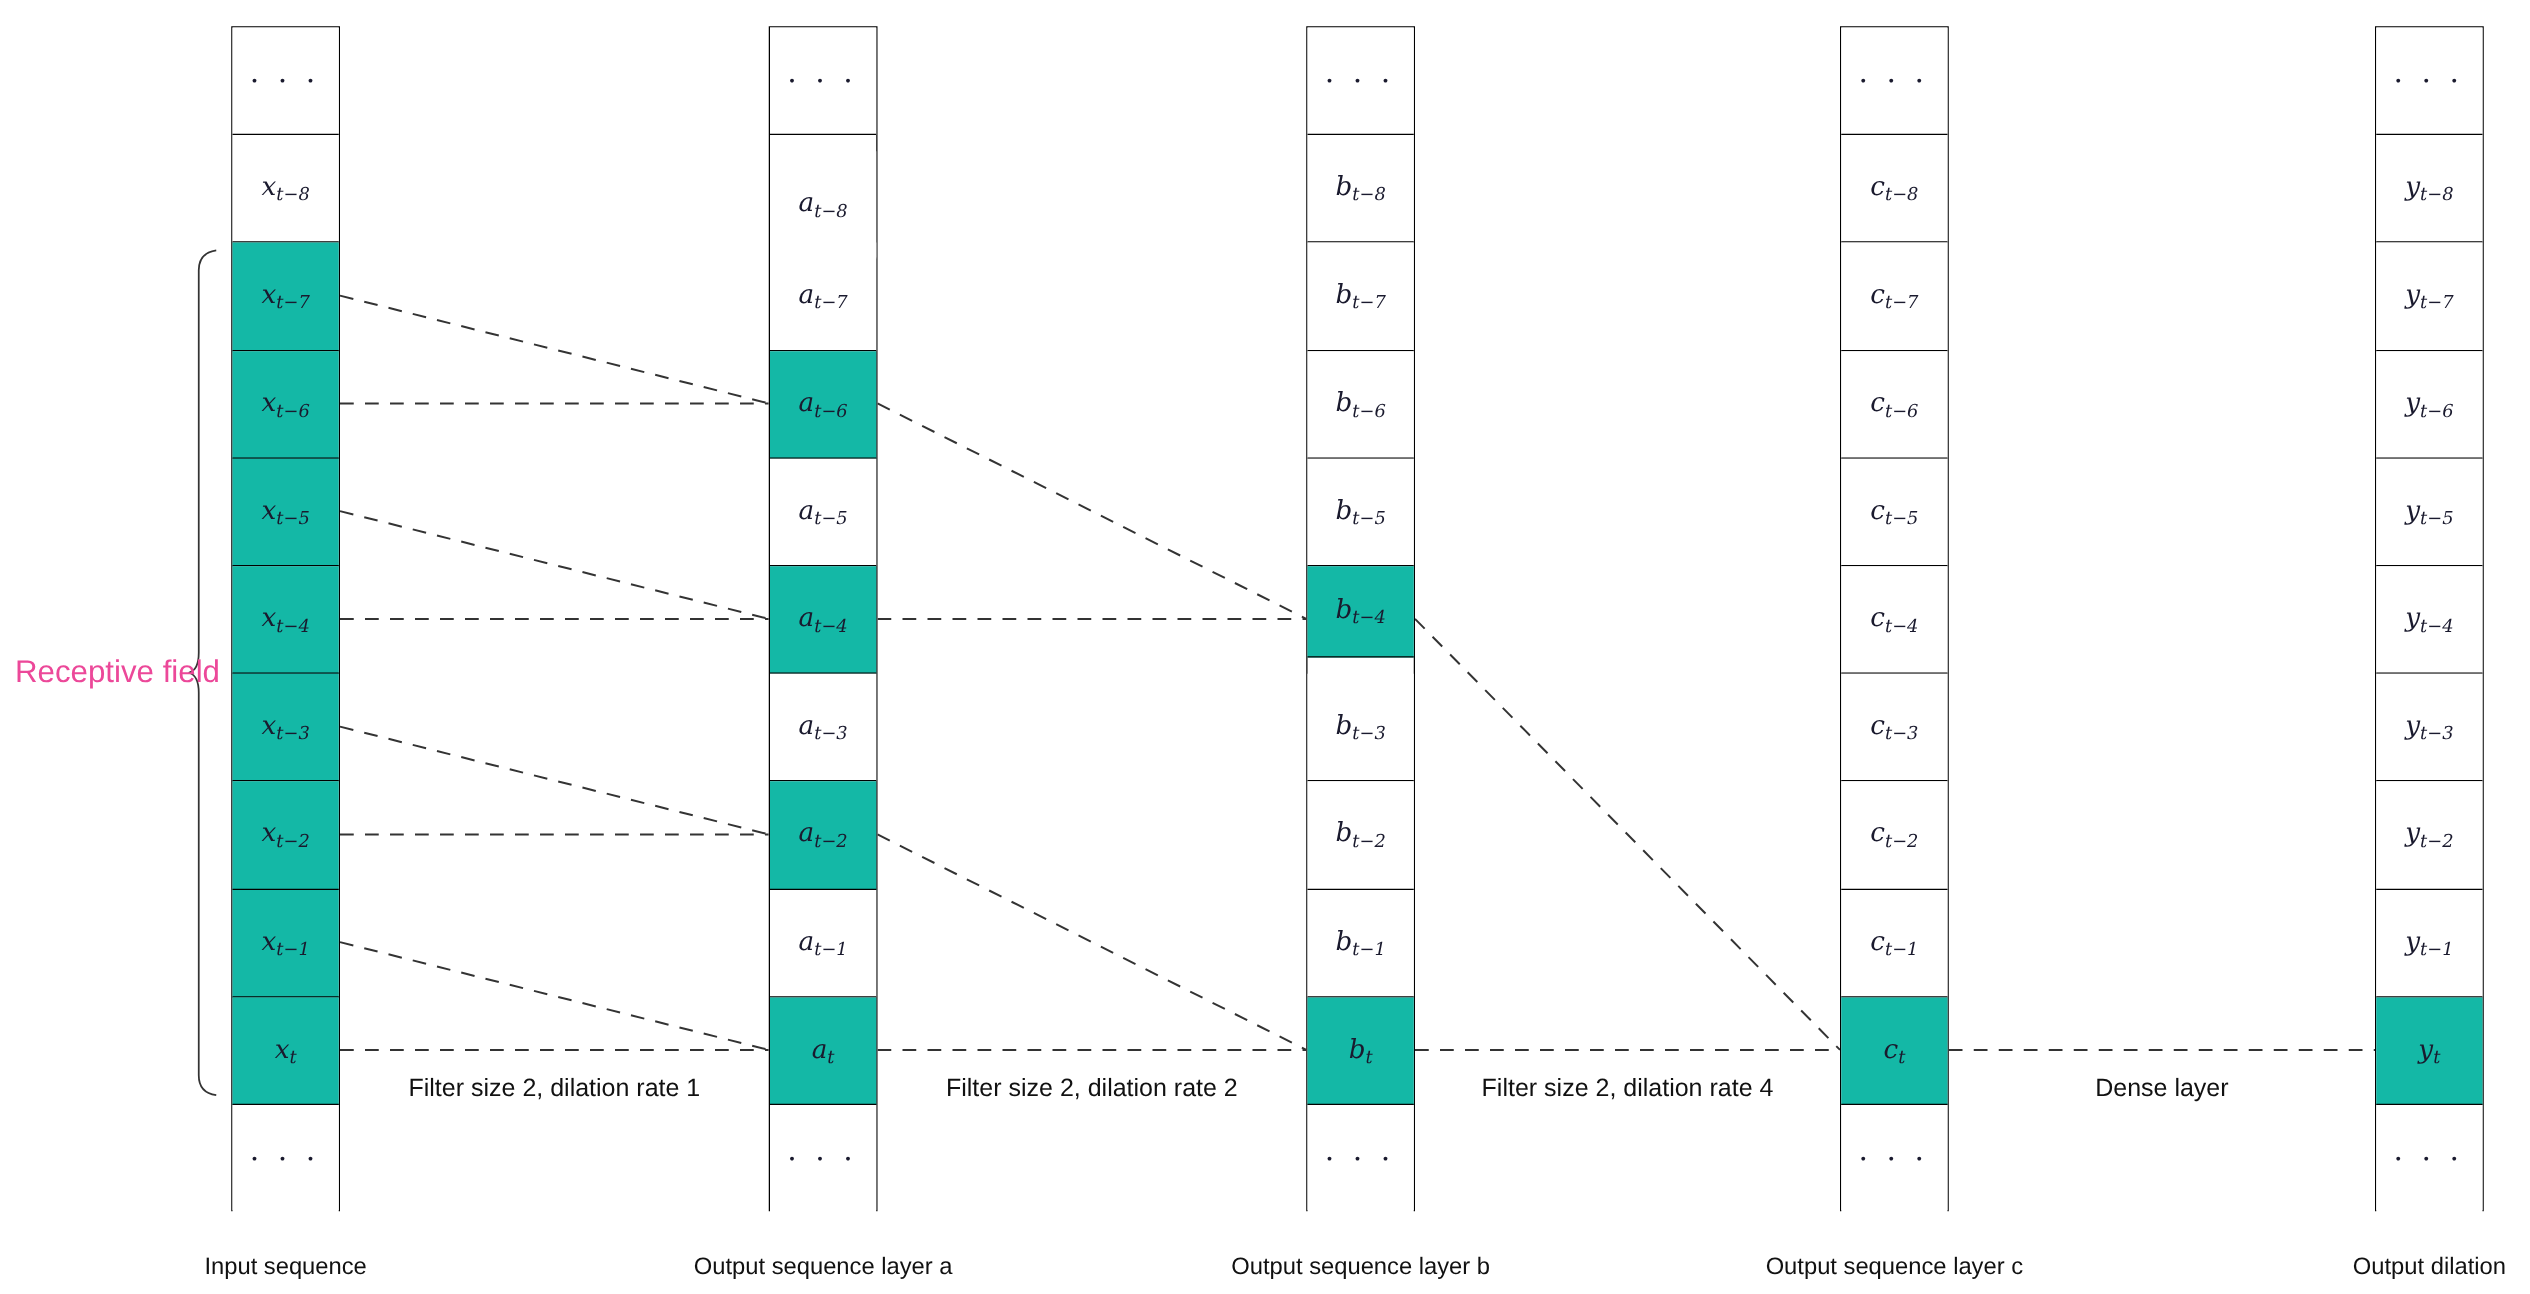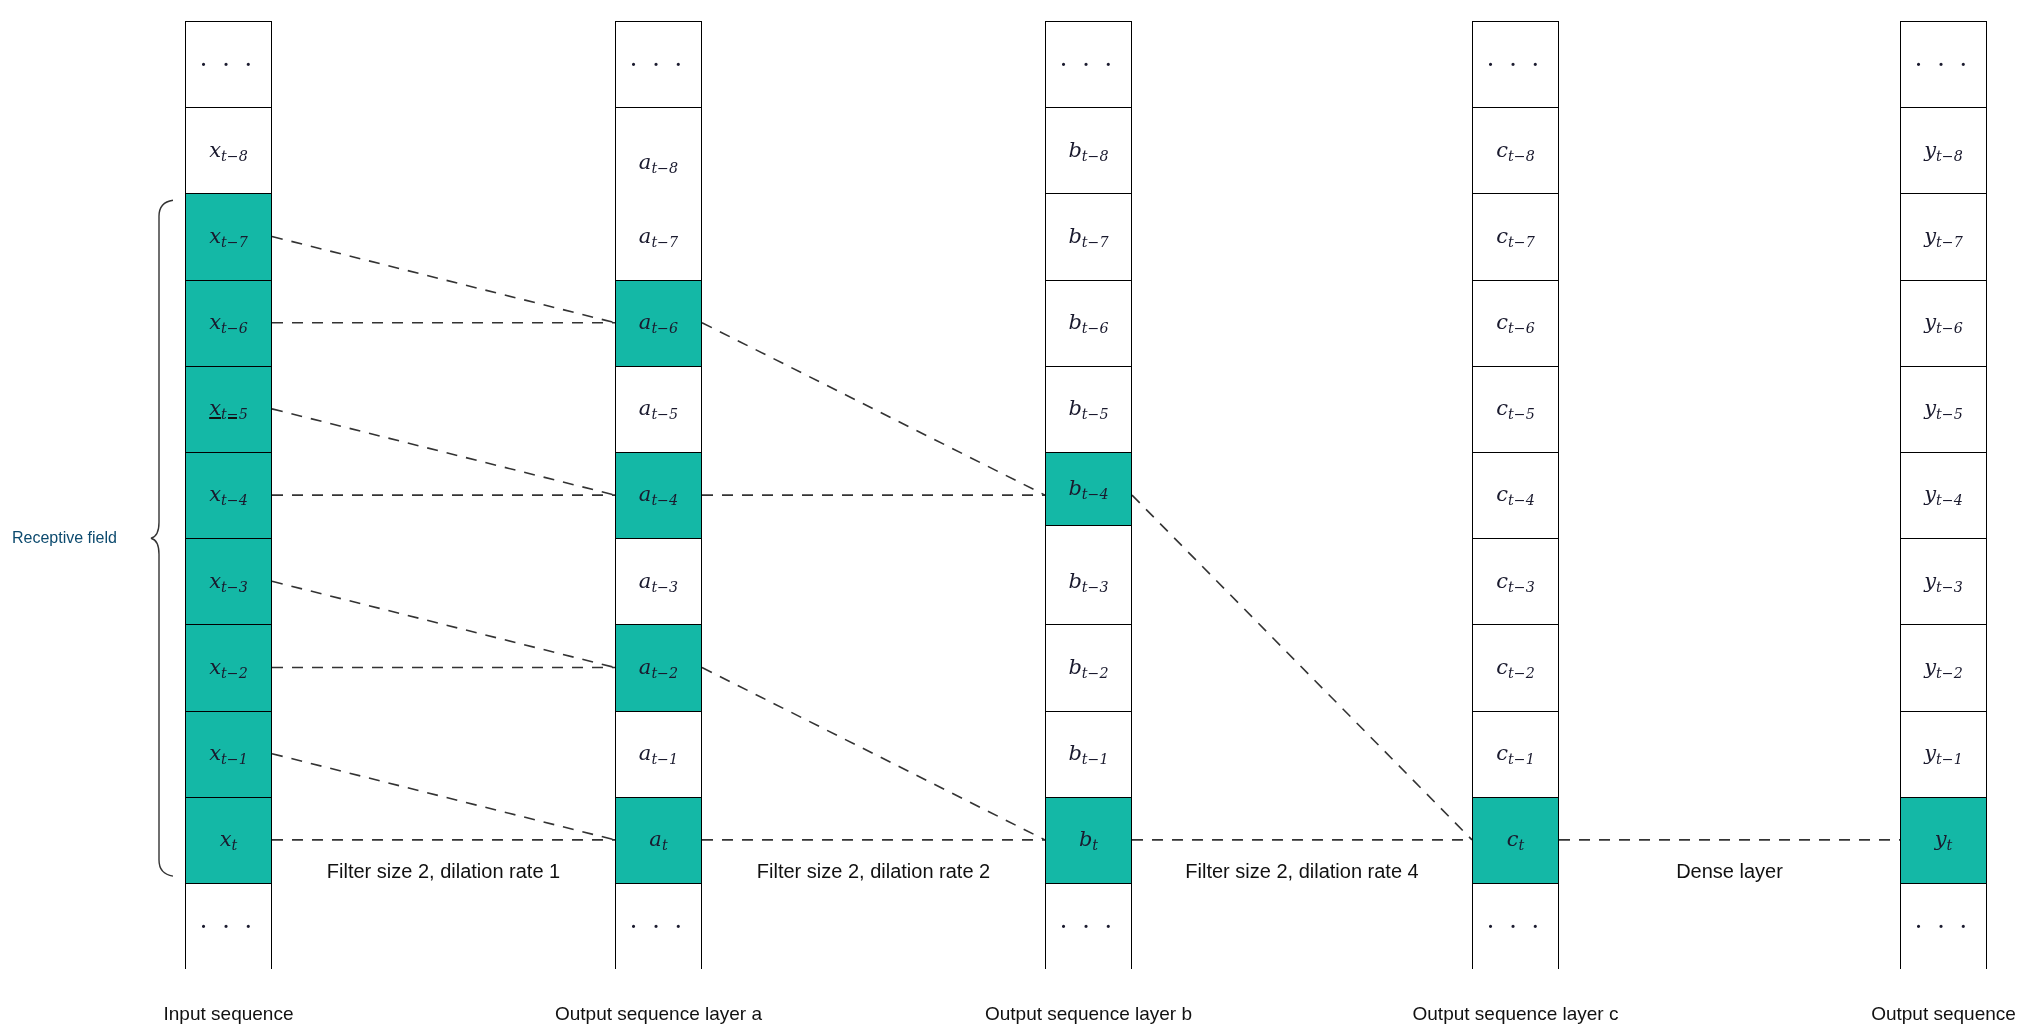--- a/index.html
+++ b/index.html
@@ -14,21 +14,21 @@
   .cell.last{border-bottom:none;}
   .cell.shaded{background:#14b8a6;}
   .math{font-family:"DejaVu Serif","Liberation Serif",serif;font-style:italic;
         font-size:21px;color:#1a1a2e;letter-spacing:0px;white-space:nowrap;}
   .math sub{font-size:0.68em;font-style:italic;vertical-align:-0.30em;letter-spacing:0;}
   .ellipsis{font-family:"DejaVu Serif",serif;font-size:24px;color:#1a1a2e;letter-spacing:5px;}
   .collabel{position:absolute;font-size:19px;color:#111;white-space:nowrap;
             text-align:center;transform:translateX(-50%);}
   .edgelabel{position:absolute;font-size:20px;color:#111;white-space:nowrap;
              background:#fff;padding:0 6px;transform:translateX(-50%);}
-  .rf-label{position:absolute;font-size:16px;color:#0c4a6e;white-space:nowrap;
+  .rf-label{position:absolute;font-size:25px;color:#ec4899;white-space:nowrap;
             transform:translateY(-50%);}
 </style>
 </head>
 <body>
 
 <div id="stage">
   <svg id="wires" viewBox="0 0 2024 1035" xmlns="http://www.w3.org/2000/svg">
       <line x1="272" y1="236.5" x2="615" y2="322.7" stroke="#333333" stroke-width="1.6" stroke-dasharray="11,9"></line>
       <line x1="272" y1="322.7" x2="615" y2="322.7" stroke="#333333" stroke-width="1.6" stroke-dasharray="11,9"></line>
       <line x1="272" y1="408.90000000000003" x2="615" y2="495.1" stroke="#333333" stroke-width="1.6" stroke-dasharray="11,9"></line>
@@ -53,21 +53,21 @@
         </div>
         <div class="cell" style="top: 86.2px; height: 86.2px;">
           <span class="math"><span>x</span><sub>t−8</sub></span>
         </div>
         <div class="cell shaded" style="top: 172.4px; height: 86.2px;">
           <span class="math"><span>x</span><sub>t−7</sub></span>
         </div>
         <div class="cell shaded" style="top: 258.6px; height: 86.2px;">
           <span class="math"><span>x</span><sub>t−6</sub></span>
         </div>
-        <div class="cell shaded" style="top: 344.8px; height: 86.2px; text-decoration: underline;">
+        <div class="cell shaded" style="top: 344.8px; height: 86.2px;">
           <span class="math"><span>x</span><sub>t−5</sub></span>
         </div>
         <div class="cell shaded" style="top: 431px; height: 86.2px;">
           <span class="math"><span>x</span><sub>t−4</sub></span>
         </div>
         <div class="cell shaded" style="top: 517.2px; height: 86.2px;">
           <span class="math"><span>x</span><sub>t−3</sub></span>
         </div>
         <div class="cell shaded" style="top: 603.4px; height: 86.2px;">
           <span class="math"><span>x</span><sub>t−2</sub></span>
@@ -221,21 +221,21 @@
         <div class="cell last" style="top: 862px; height: 86.2px;">
           <span class="ellipsis">· · ·</span>
         </div>
       </div>
     </div>
   <div id="captions-host">
       <div class="collabel" style="left: 228.5px; top: 1003px;">Input sequence</div>
       <div class="collabel" style="left: 658.5px; top: 1003px;">Output sequence layer a</div>
       <div class="collabel" style="left: 1088.5px; top: 1003px;">Output sequence layer b</div>
       <div class="collabel" style="left: 1515.5px; top: 1003px;">Output sequence layer c</div>
-      <div class="collabel" style="left: 1943.5px; top: 1003px;">Output sequence</div>
+      <div class="collabel" style="left: 1943.5px; top: 1003px;">Output dilation</div>
     </div>
   <div id="edgelabels-host">
       <div class="edgelabel" style="left: 443.5px; top: 860px;">Filter size 2, dilation rate 1</div>
       <div class="edgelabel" style="left: 873.5px; top: 860px;">Filter size 2, dilation rate 2</div>
       <div class="edgelabel" style="left: 1302px; top: 860px;">Filter size 2, dilation rate 4</div>
       <div class="edgelabel" style="left: 1729.5px; top: 860px;">Dense layer</div>
     </div>
   <div id="brace-host">
       <div class="rf-label" style="left: 12px; top: 538.2px;">Receptive field</div>
     </div>

